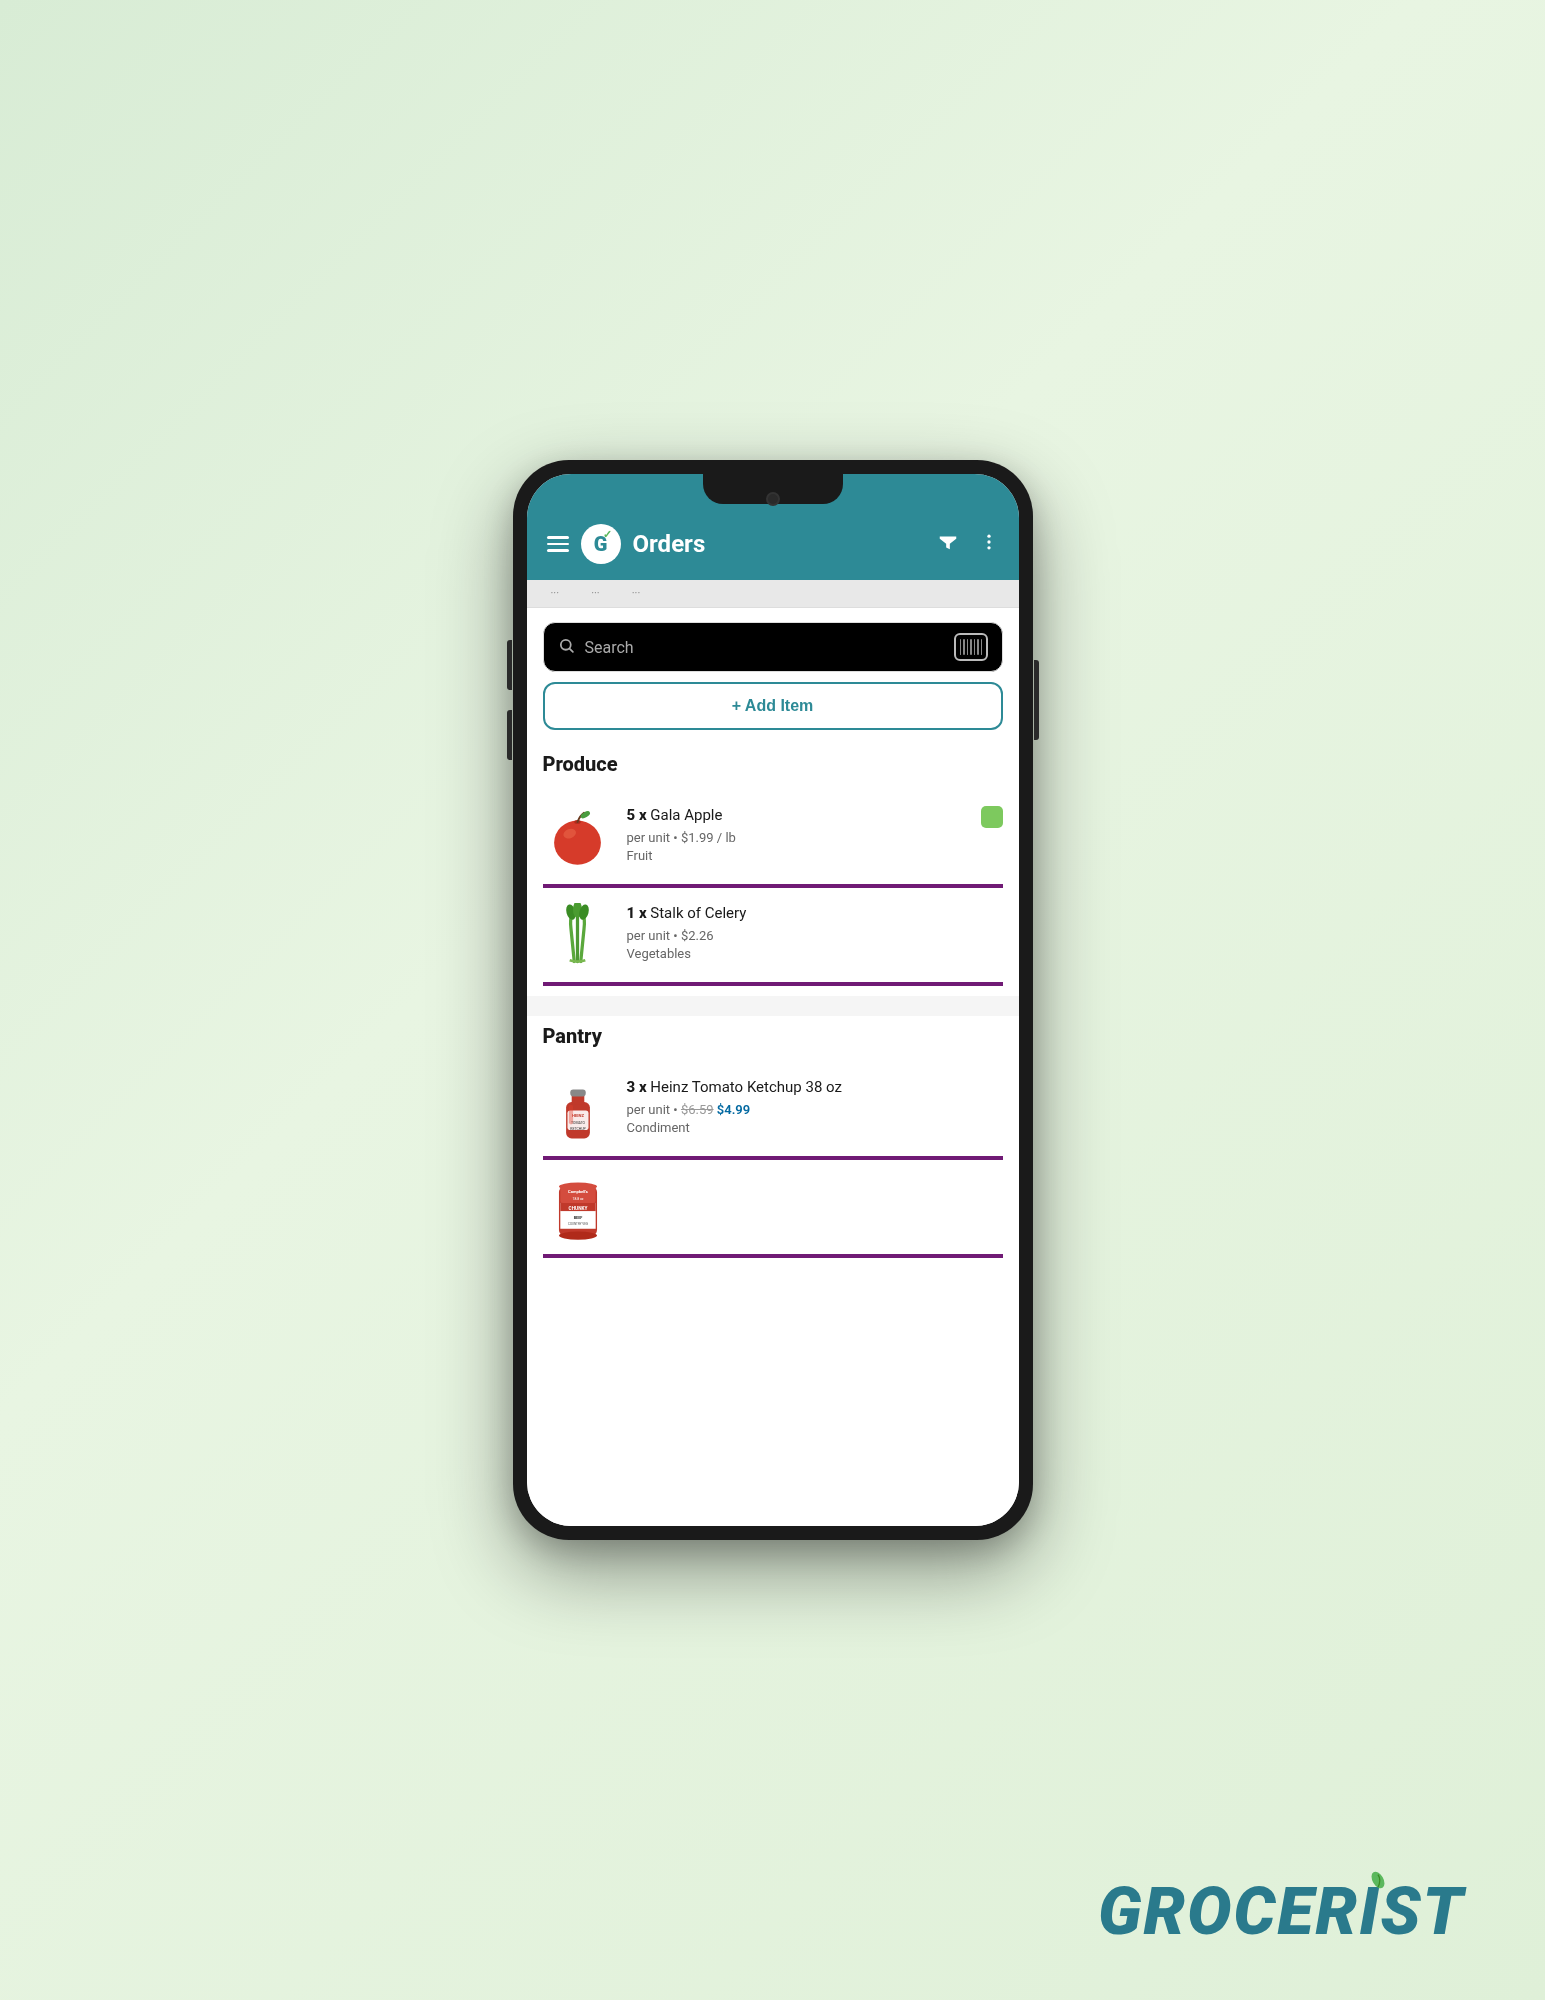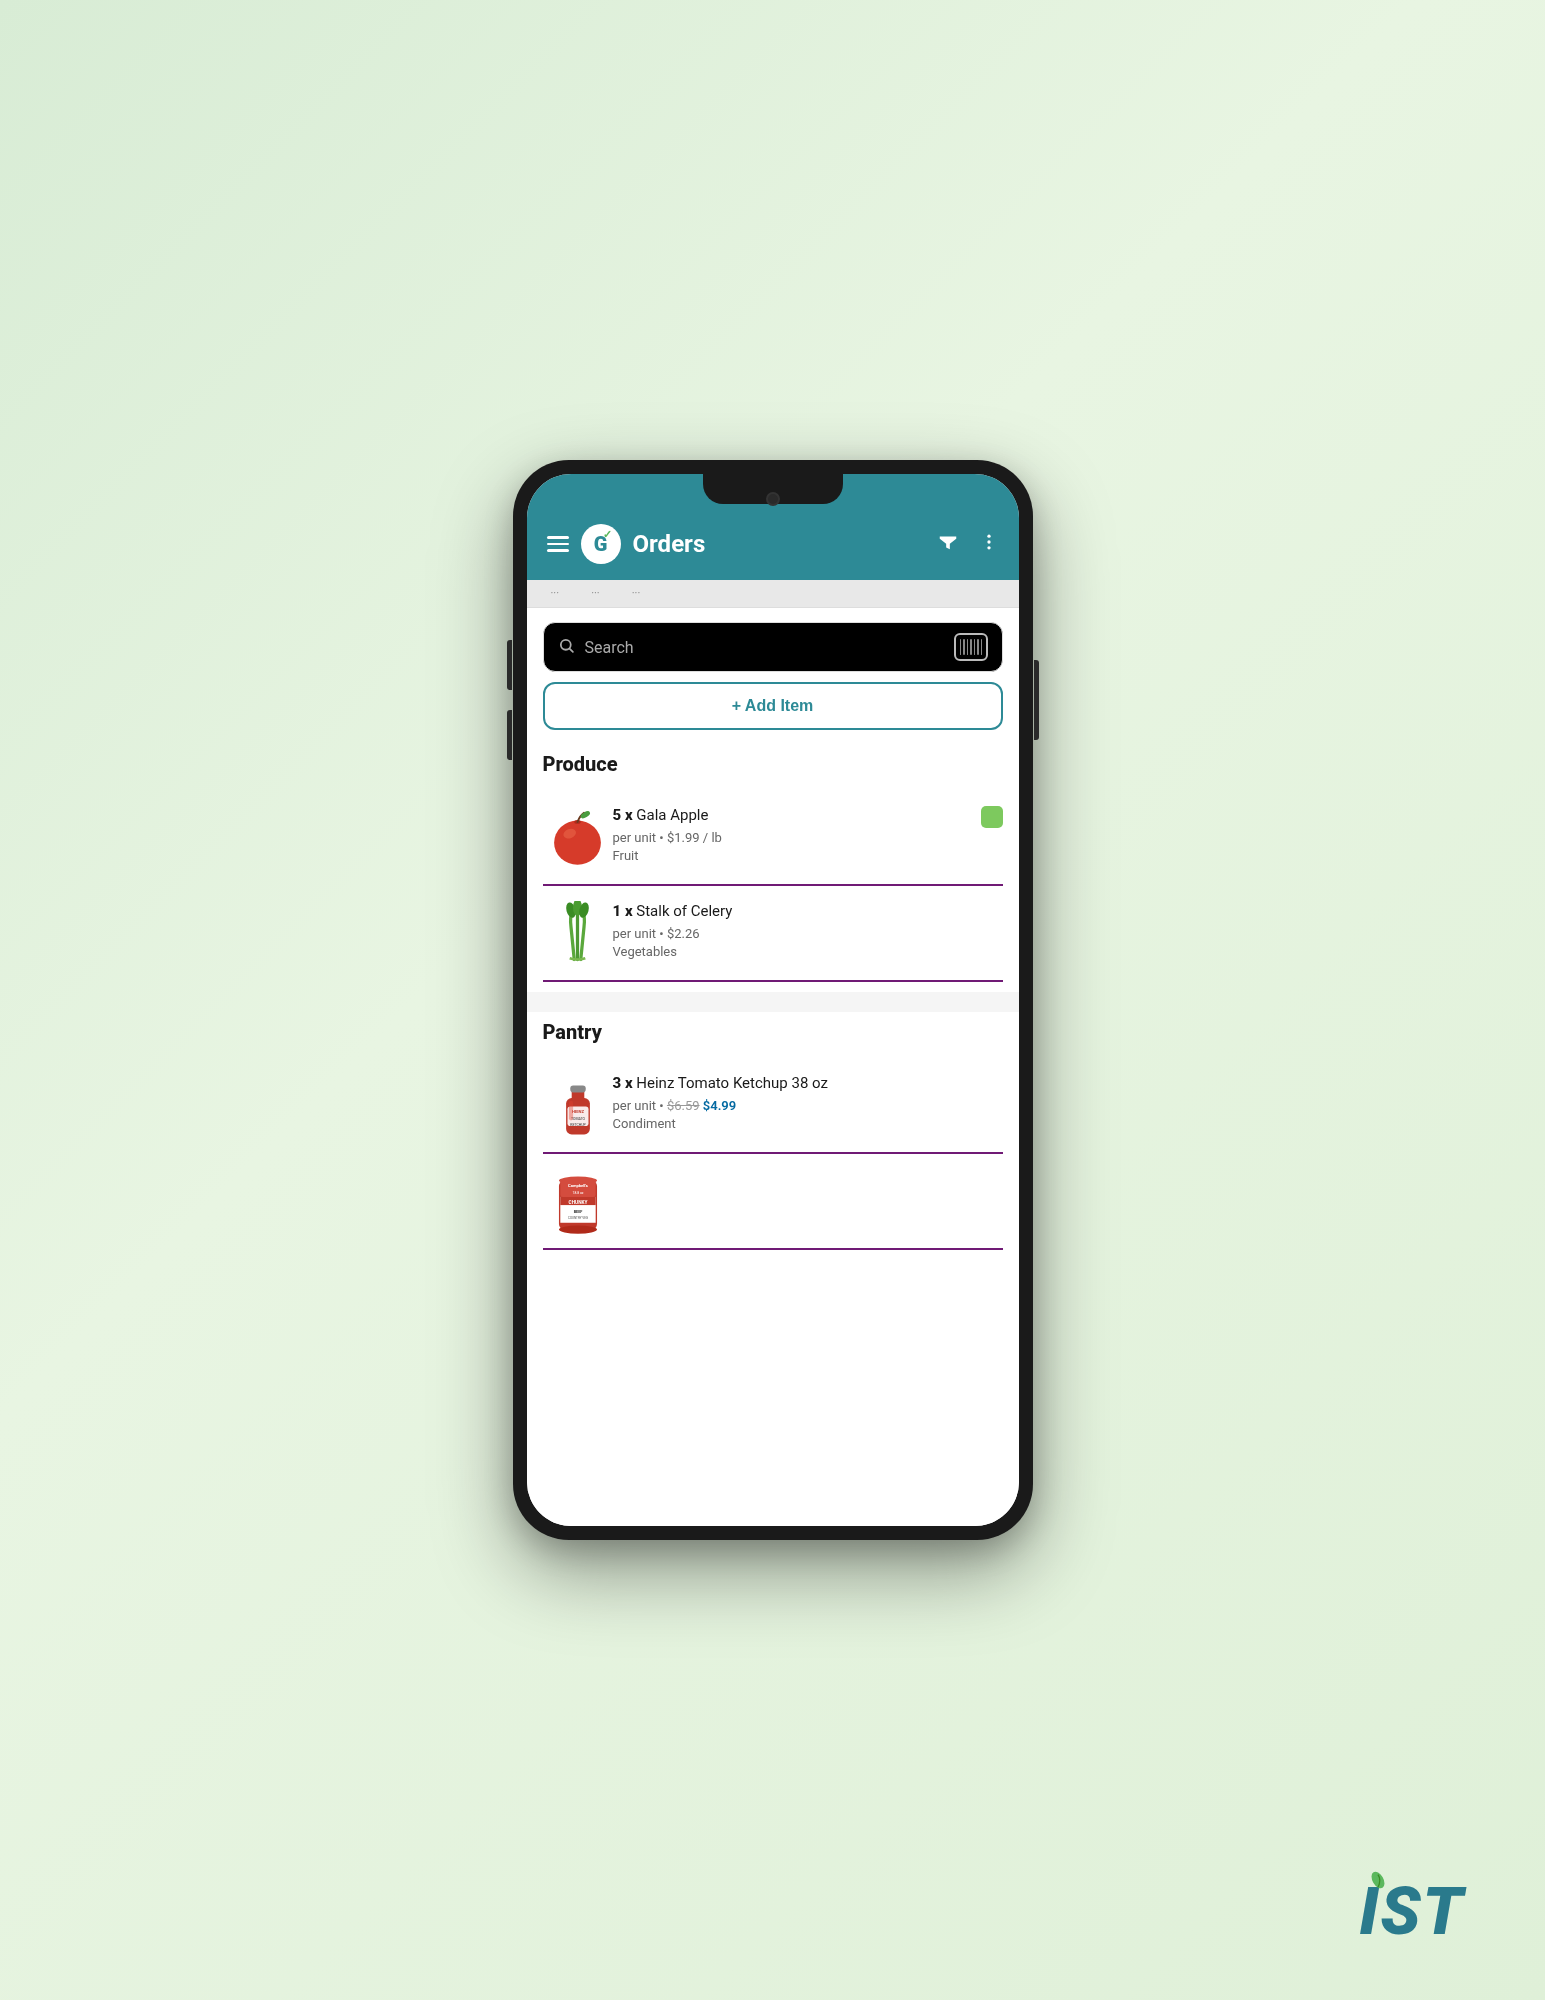--- a/index.html
+++ b/index.html
@@ -257,22 +257,22 @@
       font-weight: 800;
       color: #1a1a1a;
       margin-bottom: 14px;
     }
 
     
     .product-item {
       display: flex;
       align-items: flex-start;
       padding: 12px 0;
-      border-bottom: 2px solid #701a75;
-      gap: 0;
+      border-bottom: 4px solid #701a75;
+      gap: 14px;
     }
 
     .product-image {
       width: 70px;
       height: 70px;
       flex-shrink: 0;
       display: flex;
       align-items: center;
       justify-content: center;
     }
@@ -545,20 +545,21 @@
         </div>
 
       </div>
 
     </div>
   </div>
 </div>
 
 <div class="grocerist-watermark">
   <div style="display:flex; align-items:flex-start; gap:0;">
+    <span style="font-size:66px; font-weight:900; color:#2a7a8c; font-style:italic; letter-spacing:2px; line-height:1;">GROCER</span>
     <span style="position:relative; display:inline-block;">
       <span style="font-size:66px; font-weight:900; color:#2a7a8c; font-style:italic; letter-spacing:2px; line-height:1;">I</span>
       <svg style="position:absolute; top:-8px; right:-6px;" width="18" height="18" viewBox="0 0 20 20">
         <ellipse cx="10" cy="10" rx="6" ry="10" fill="#5bb85d" transform="rotate(-30 10 10)"></ellipse>
         <path d="M10 18 Q14 10 10 4" stroke="#3a8c24" stroke-width="1.5" fill="none"></path>
       </svg>
     </span>
     <span style="font-size:66px; font-weight:900; color:#2a7a8c; font-style:italic; letter-spacing:2px; line-height:1;">ST</span>
   </div>
 </div>

